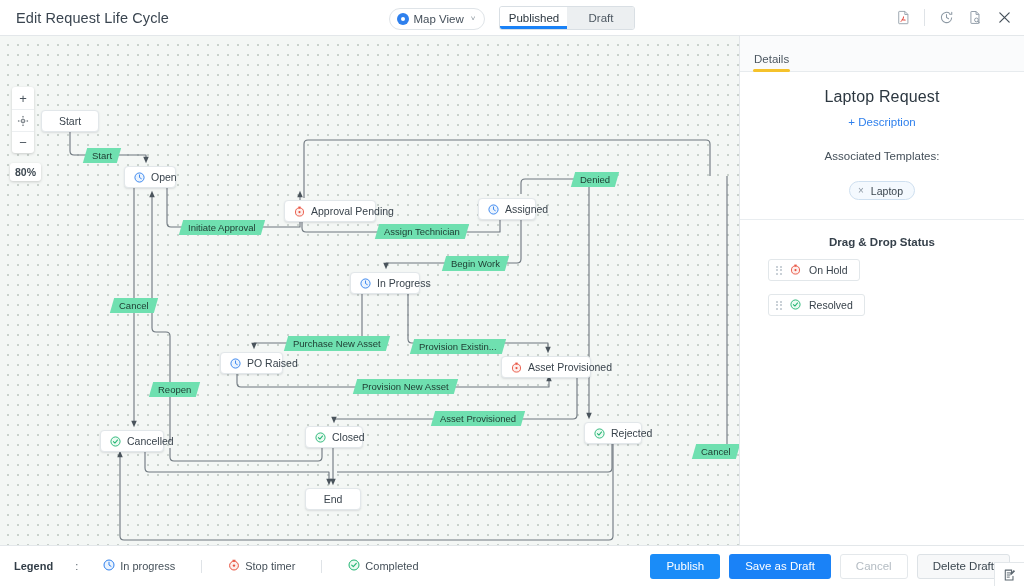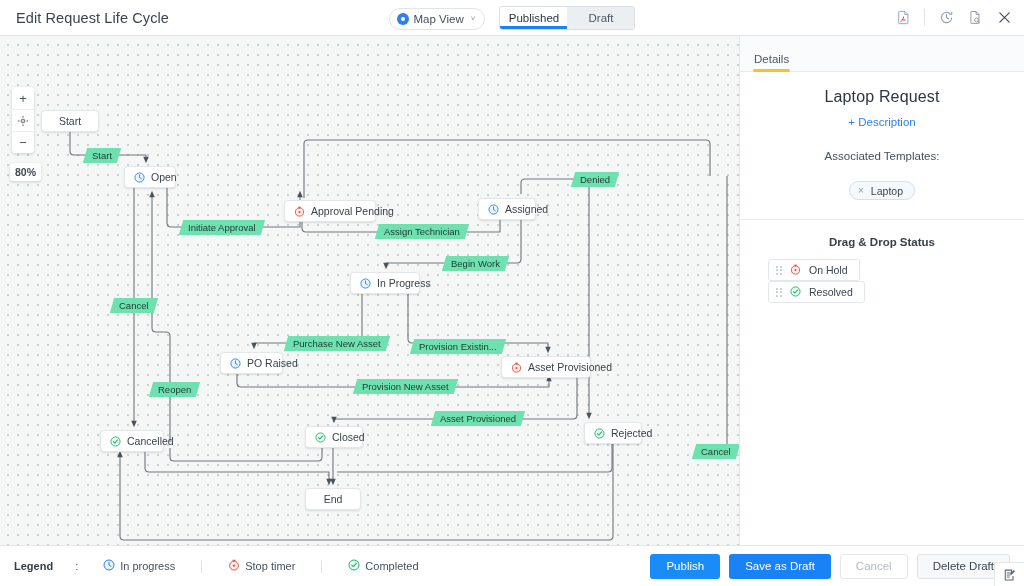--- a/index.html
+++ b/index.html
@@ -102,21 +102,21 @@
   .add-desc { font-size:11.5px; color:#2f80ed; cursor:pointer; }
   .assoc-lbl { font-size:11.5px; color:#45505a; margin-top:22px; margin-bottom:19px; }
   .chip {
     display:inline-flex; align-items:center; gap:7px;
     border:1px solid #cfe0f0; background:#f4f9fe; color:#3c4750;
     border-radius:11px; height:19px; padding:0 11px 0 8px; font-size:10.5px; cursor:pointer;
   }
   .chip .x { color:#8d99a4; font-size:10px; }
   .panel-div { height:1px; background:#e9edf0; margin:19px -14px 0 -14px; }
   .dd-title { font-size:11.5px; font-weight:bold; color:#36414b; margin-top:16px; margin-bottom:11px; }
-  .dd-list { padding-left:14px; display:flex; flex-direction:column; gap:0; }
+  .dd-list { padding-left:14px; display:flex; flex-direction:column; gap:13px; }
   .dd-item {
     display:flex; align-items:center; gap:8px;
     border:1px solid #e2e7ea; border-radius:3px;
     height:22px; padding:0 11px 0 7px; width:-moz-fit-content; width:fit-content;
     font-size:10.5px; color:#39434c; background:#fff; cursor:grab;
   }
   .grip { width:6px; height:9px; display:grid; grid-template-columns:2px 2px; grid-template-rows:2px 2px 2px; gap:1.5px; }
   .grip i { background:#b9c2ca; border-radius:50%; display:block; width:2px; height:2px;}
 
   

